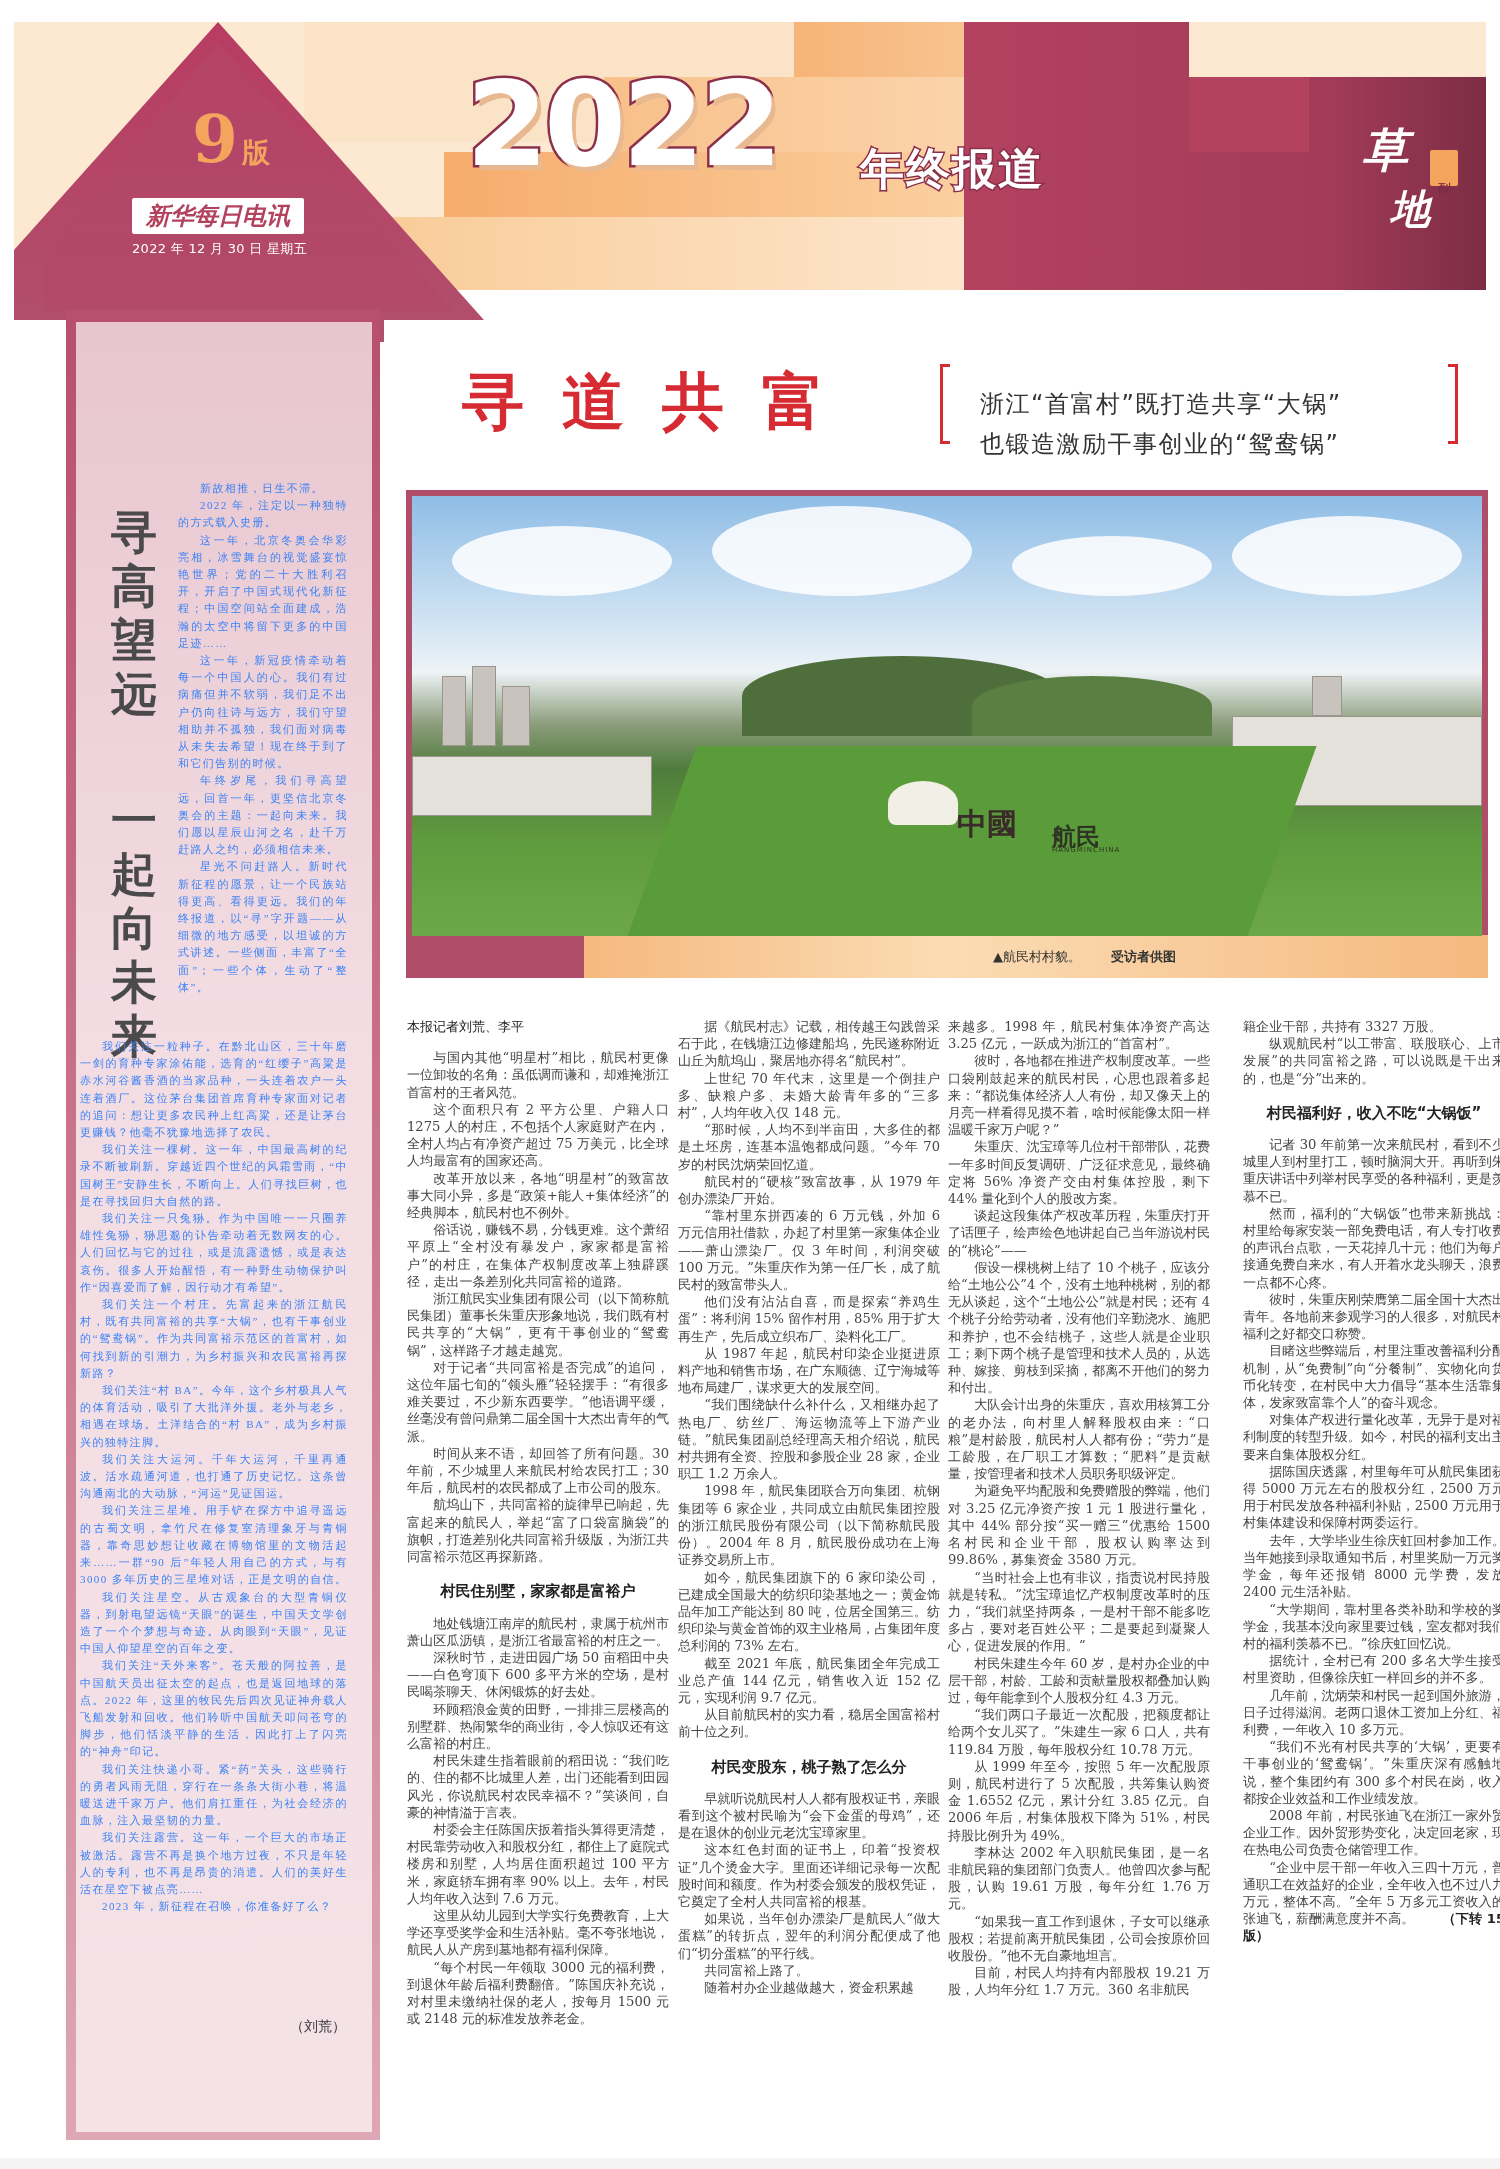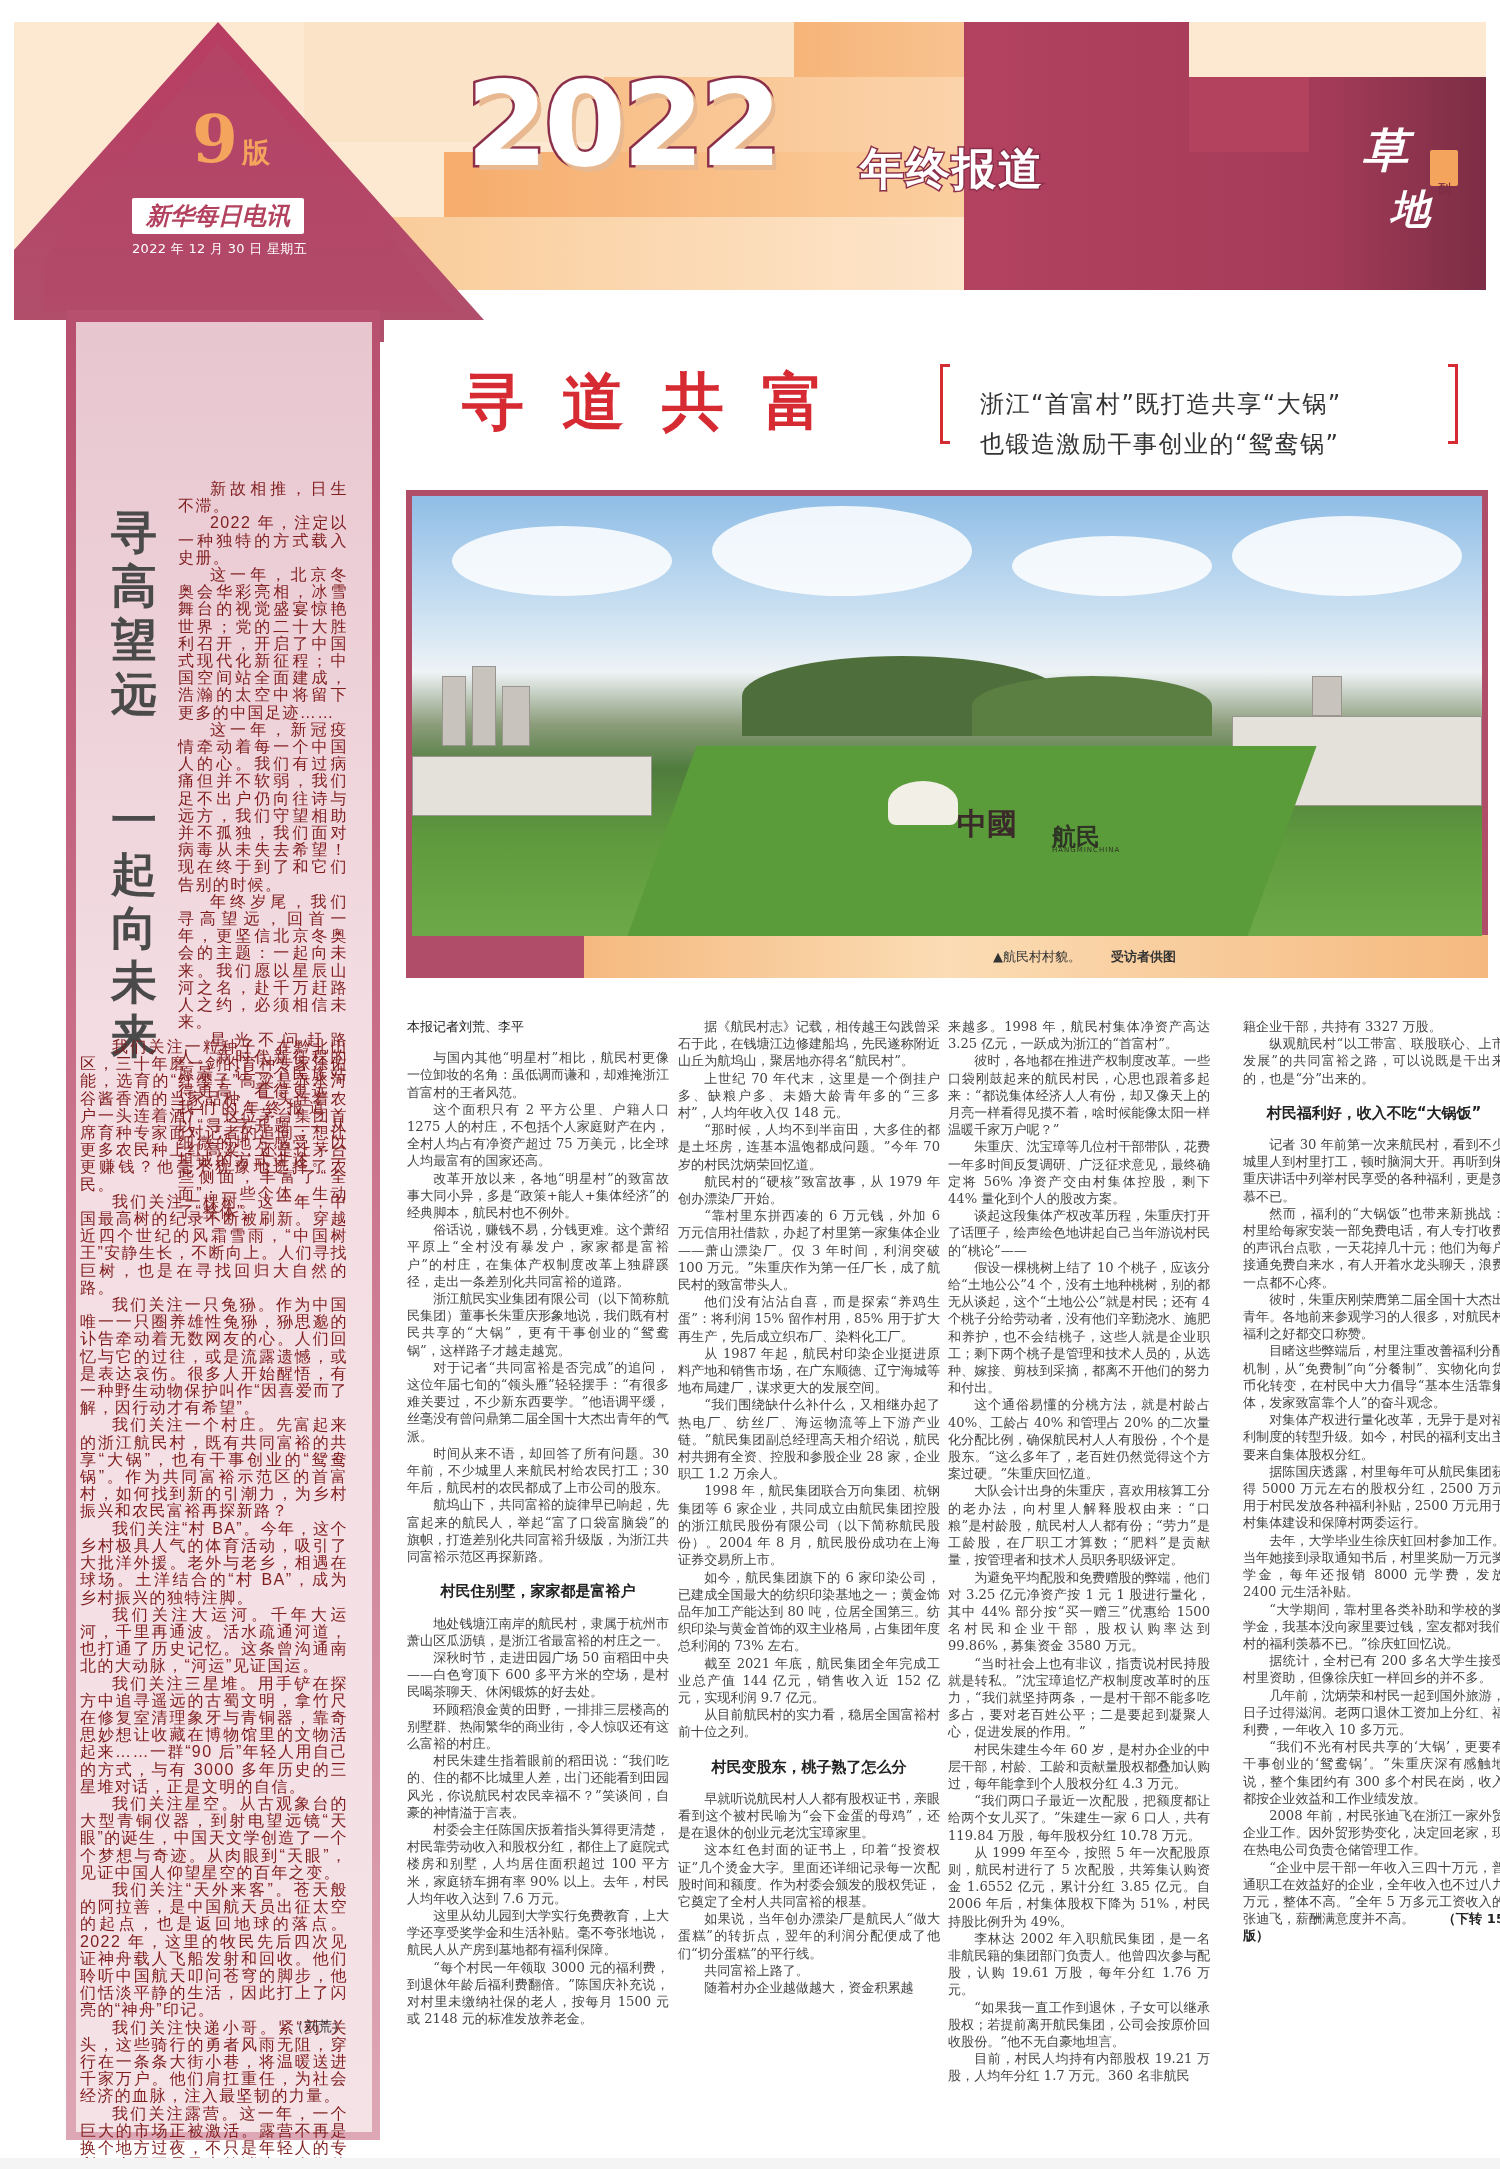--- a/index.html
+++ b/index.html
@@ -38,21 +38,21 @@
   .supp-logo { position: absolute; left: 1362px; top: 120px; color: #fff; font-family: "DejaVu Serif", serif; font-style: italic; font-weight: bold; }
   .supp-logo .c1 { position: absolute; left: 0; top: 0; font-size: 46px; }
   .supp-logo .c2 { position: absolute; left: 28px; top: 62px; font-size: 40px; }
   .supp-tag { position: absolute; left: 1430px; top: 150px; width: 28px; height: 36px; background: #f4a45c; color: #7c2d45;
     font-family: "DejaVu Sans", sans-serif; font-size: 13px; line-height: 36px; text-align: center; border-radius: 2px; }
 
   
   .side-title { position: absolute; left: 108px; top: 505px; width: 52px; font-family: "DejaVu Serif", serif; font-weight: bold; font-size: 46px;
     color: #4a4a4a; line-height: 54px; text-align: center; }
   .side-title .gap { height: 72px; }
-  .side-text { position: absolute; font-family: Liberation Sans, sans-serif; font-size: 16px; line-height: 17.2px; color: #7f1d1d; text-align: justify; letter-spacing: 1.4px; }
+  .side-text { position: absolute; font-family: Liberation Serif, serif; font-size: 11px; line-height: 17.2px; color: #3b82f6; text-align: justify; letter-spacing: 1.4px; }
   .side-top { left: 178px; top: 480px; width: 170px; }
   .side-bottom { left: 80px; top: 1038px; width: 268px; }
   .side-text p { text-indent: 2em; }
   .side-sign { position: absolute; left: 290px; top: 2018px; font-family: "DejaVu Sans", sans-serif; font-size: 14px; color: #333; }
 
   
   .headline { position: absolute; left: 462px; top: 360px; font-family: "DejaVu Sans", sans-serif; font-weight: bold; font-size: 62px; color: #d72b34; letter-spacing: 38px; }
   .subhead-box { position: absolute; left: 940px; top: 364px; width: 518px; height: 80px; }
   .bracket-l, .bracket-r { position: absolute; top: 0; width: 10px; height: 80px; border: 3px solid #d72b34; }
   .bracket-l { left: 0; border-right: none; }
@@ -242,21 +242,20 @@
       <p>随着村办企业越做越大，资金积累越</p>
     </div>
 </div>
 <div class="col col3">
   <div>
       <p class="noindent">来越多。1998 年，航民村集体净资产高达 3.25 亿元，一跃成为浙江的“首富村”。</p>
       <p>彼时，各地都在推进产权制度改革。一些口袋刚鼓起来的航民村民，心思也跟着多起来：“都说集体经济人人有份，却又像天上的月亮一样看得见摸不着，啥时候能像太阳一样温暖千家万户呢？”</p>
       <p>朱重庆、沈宝璋等几位村干部带队，花费一年多时间反复调研、广泛征求意见，最终确定将 56% 净资产交由村集体控股，剩下 44% 量化到个人的股改方案。</p>
       <p>谈起这段集体产权改革历程，朱重庆打开了话匣子，绘声绘色地讲起自己当年游说村民的“桃论”——</p>
       <p>假设一棵桃树上结了 10 个桃子，应该分给“土地公公”4 个，没有土地种桃树，别的都无从谈起，这个“土地公公”就是村民；还有 4 个桃子分给劳动者，没有他们辛勤浇水、施肥和养护，也不会结桃子，这些人就是企业职工；剩下两个桃子是管理和技术人员的，从选种、嫁接、剪枝到采摘，都离不开他们的努力和付出。</p>
-      <p>这个通俗易懂的分桃方法，就是村龄占 40%、工龄占 40% 和管理占 20% 的二次量化分配比例，确保航民村人人有股份，个个是股东。“这么多年了，老百姓仍然觉得这个方案过硬。”朱重庆回忆道。</p>
       <p>大队会计出身的朱重庆，喜欢用核算工分的老办法，向村里人解释股权由来：“口粮”是村龄股，航民村人人都有份；“劳力”是工龄股，在厂职工才算数；“肥料”是贡献量，按管理者和技术人员职务职级评定。</p>
       <p>为避免平均配股和免费赠股的弊端，他们对 3.25 亿元净资产按 1 元 1 股进行量化，其中 44% 部分按“买一赠三”优惠给 1500 名村民和企业干部，股权认购率达到 99.86%，募集资金 3580 万元。</p>
       <p>“当时社会上也有非议，指责说村民持股就是转私。”沈宝璋追忆产权制度改革时的压力，“我们就坚持两条，一是村干部不能多吃多占，要对老百姓公平；二是要起到凝聚人心，促进发展的作用。”</p>
       <p>村民朱建生今年 60 岁，是村办企业的中层干部，村龄、工龄和贡献量股权都叠加认购过，每年能拿到个人股权分红 4.3 万元。</p>
       <p>“我们两口子最近一次配股，把额度都让给两个女儿买了。”朱建生一家 6 口人，共有 119.84 万股，每年股权分红 10.78 万元。</p>
       <p>从 1999 年至今，按照 5 年一次配股原则，航民村进行了 5 次配股，共筹集认购资金 1.6552 亿元，累计分红 3.85 亿元。自 2006 年后，村集体股权下降为 51%，村民持股比例升为 49%。</p>
       <p>李林达 2002 年入职航民集团，是一名非航民籍的集团部门负责人。他曾四次参与配股，认购 19.61 万股，每年分红 1.76 万元。</p>
       <p>“如果我一直工作到退休，子女可以继承股权；若提前离开航民集团，公司会按原价回收股份。”他不无自豪地坦言。</p>
       <p>目前，村民人均持有内部股权 19.21 万股，人均年分红 1.7 万元。360 名非航民</p>
     </div>

